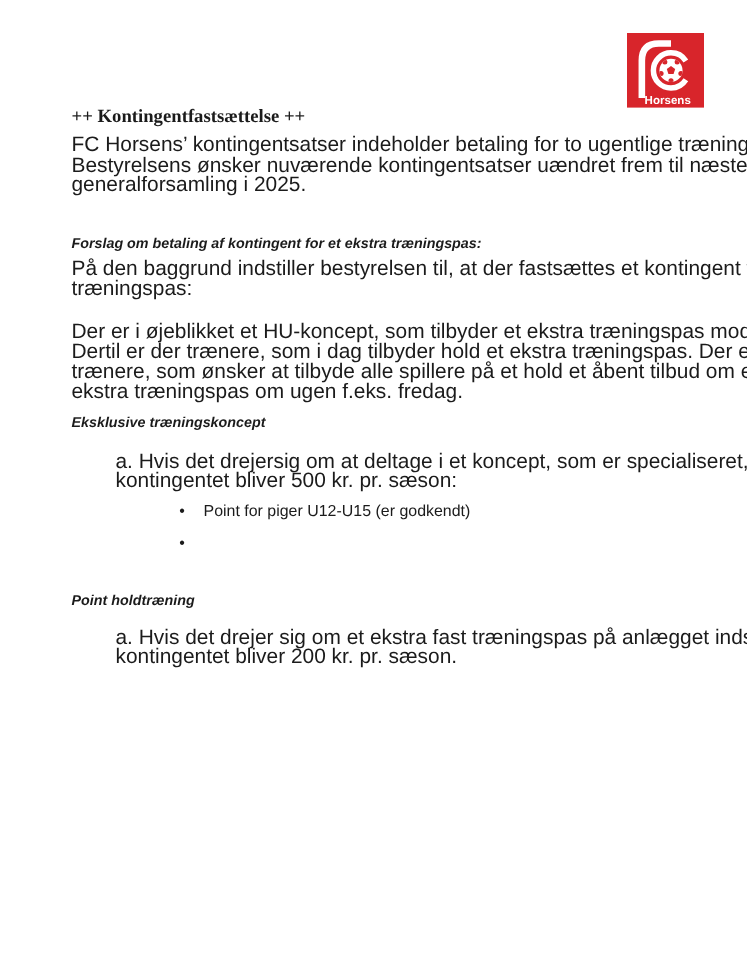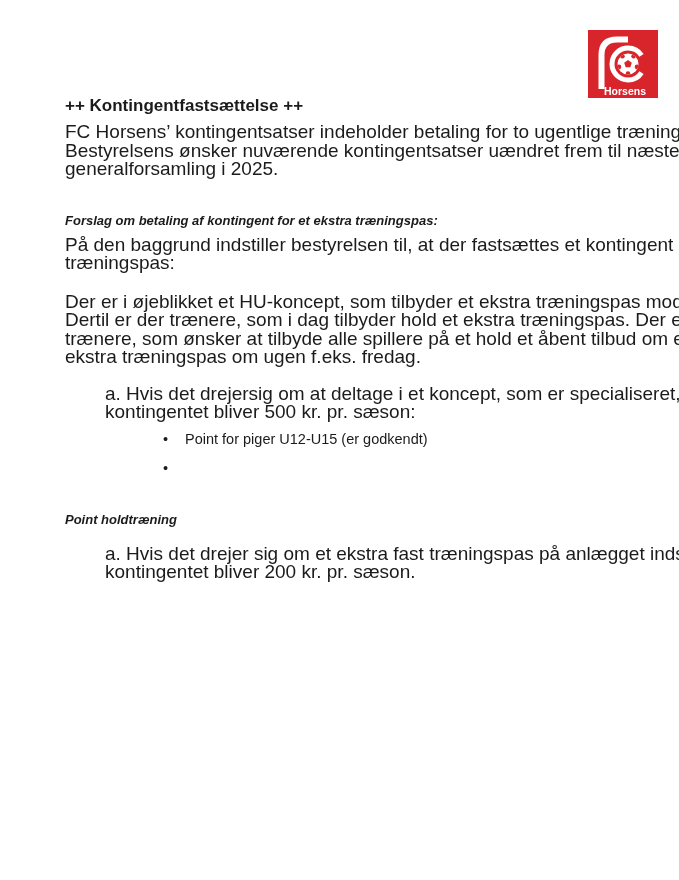--- a/index.html
+++ b/index.html
@@ -7,21 +7,21 @@
     position:relative;
     width:679px;height:880px;
     background:#ffffff;
     overflow:hidden;
     font-family:"Liberation Sans",sans-serif;
     color:#1b1b1b;
   }
   .content{padding:97px 0 0 65px;}
   .doc-title{
     margin:0;
-    font-family:Liberation Sans, sans-serif;
+    font-family:Liberation Serif, serif;
     font-weight:bold;
     font-size:17px;
     line-height:17px;
     white-space:pre;
   }
   .body-text{
     margin:0;
     font-size:19px;
     line-height:18.5px;
     white-space:pre;
@@ -47,21 +47,21 @@
     font-size:14.5px;
     line-height:18.5px;
   }
   .bullet-row + .bullet-row{margin-top:11px;}
   .bullet-dot{flex:0 0 22px;width:22px;}
   .bullet-text{white-space:pre;}
   .h-ekstra{margin-top:33px;}
   .item-a2{margin-top:16px;margin-left:40px;}
   .logo{
     position:absolute;
-    left:588px;top:30px;
+    left:570px;top:30px;
     width:70px;height:68px;
   }
   .logo svg{display:block;}
 </style>
 </head>
 <body>
 
 <div class="page">
 
   <div class="logo">
@@ -99,20 +99,21 @@
     <h2 class="section-heading h-forslag">Forslag om betaling af kontingent for et ekstra træningspas:</h2>
 
     <p class="body-text p-note">På den baggrund indstiller bestyrelsen til, at der fastsættes et kontingent for disse ekstra
 træningspas:</p>
 
     <p class="body-text p-proposal">Der er i øjeblikket et HU-koncept, som tilbyder et ekstra træningspas mod ekstra betaling.
 Dertil er der trænere, som i dag tilbyder hold et ekstra træningspas. Der er ligeledes
 trænere, som ønsker at tilbyde alle spillere på et hold et åbent tilbud om et yderligere
 ekstra træningspas om ugen f.eks. fredag.</p>
 
+    <h2 class="section-heading h-eksklusive">Eksklusive træningskoncept</h2>
 
     <p class="body-text item-a">a. Hvis det drejersig om at deltage i et koncept, som er specialiseret, indstilles til at
 kontingentet bliver 500 kr. pr. sæson:</p>
 
     <div class="bullet-list">
       <div class="bullet-row">
         <span class="bullet-dot">•</span>
         <span class="bullet-text">Point for piger U12-U15 (er godkendt)</span>
       </div>
       <div class="bullet-row">

